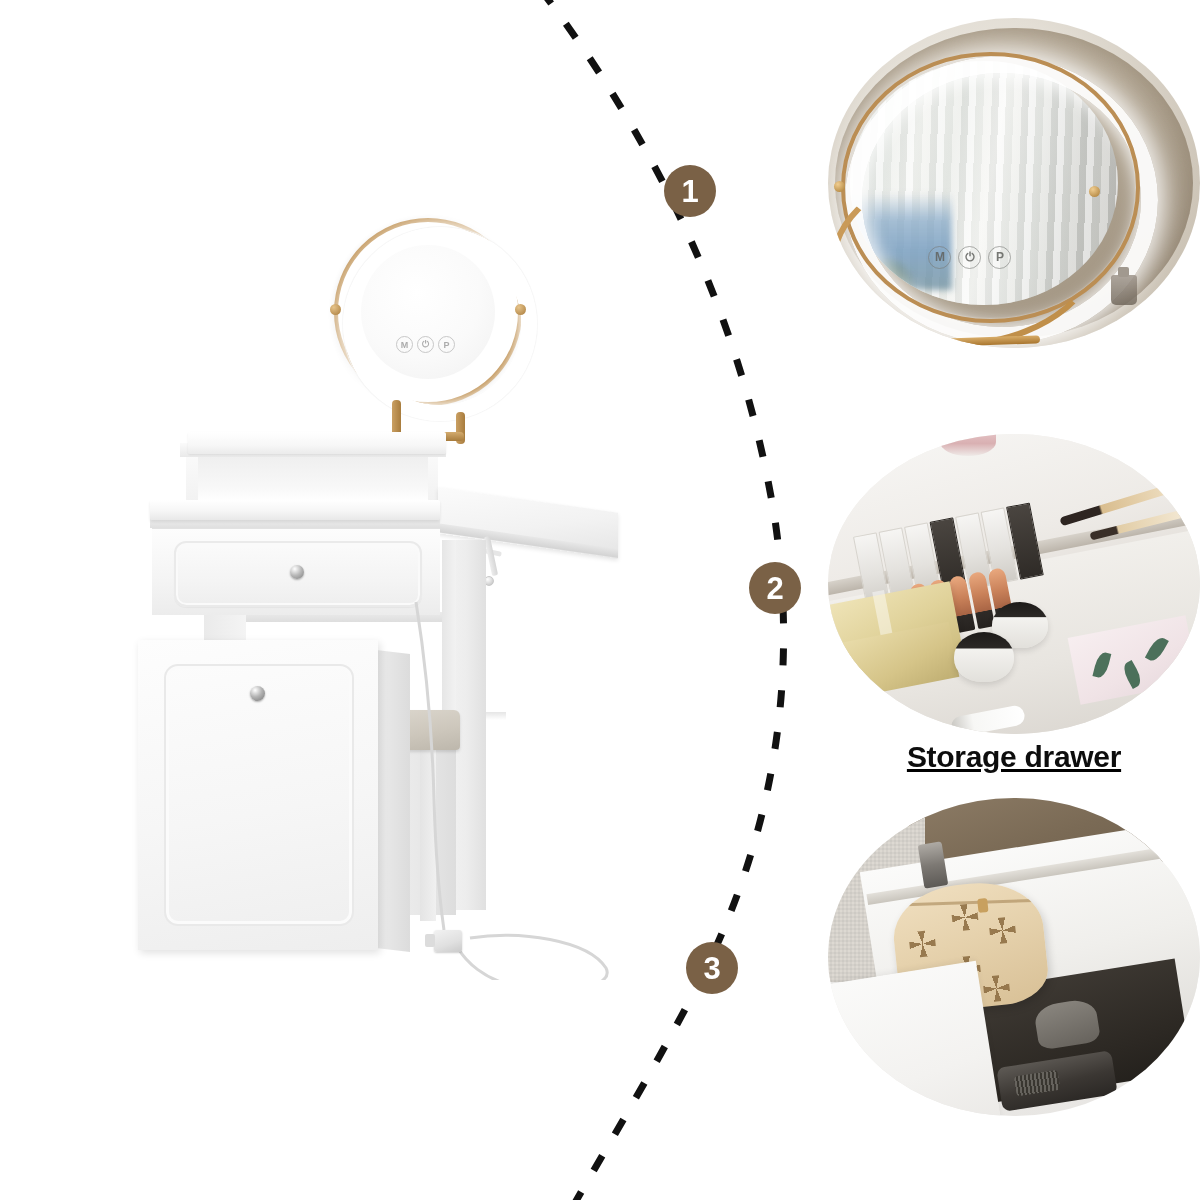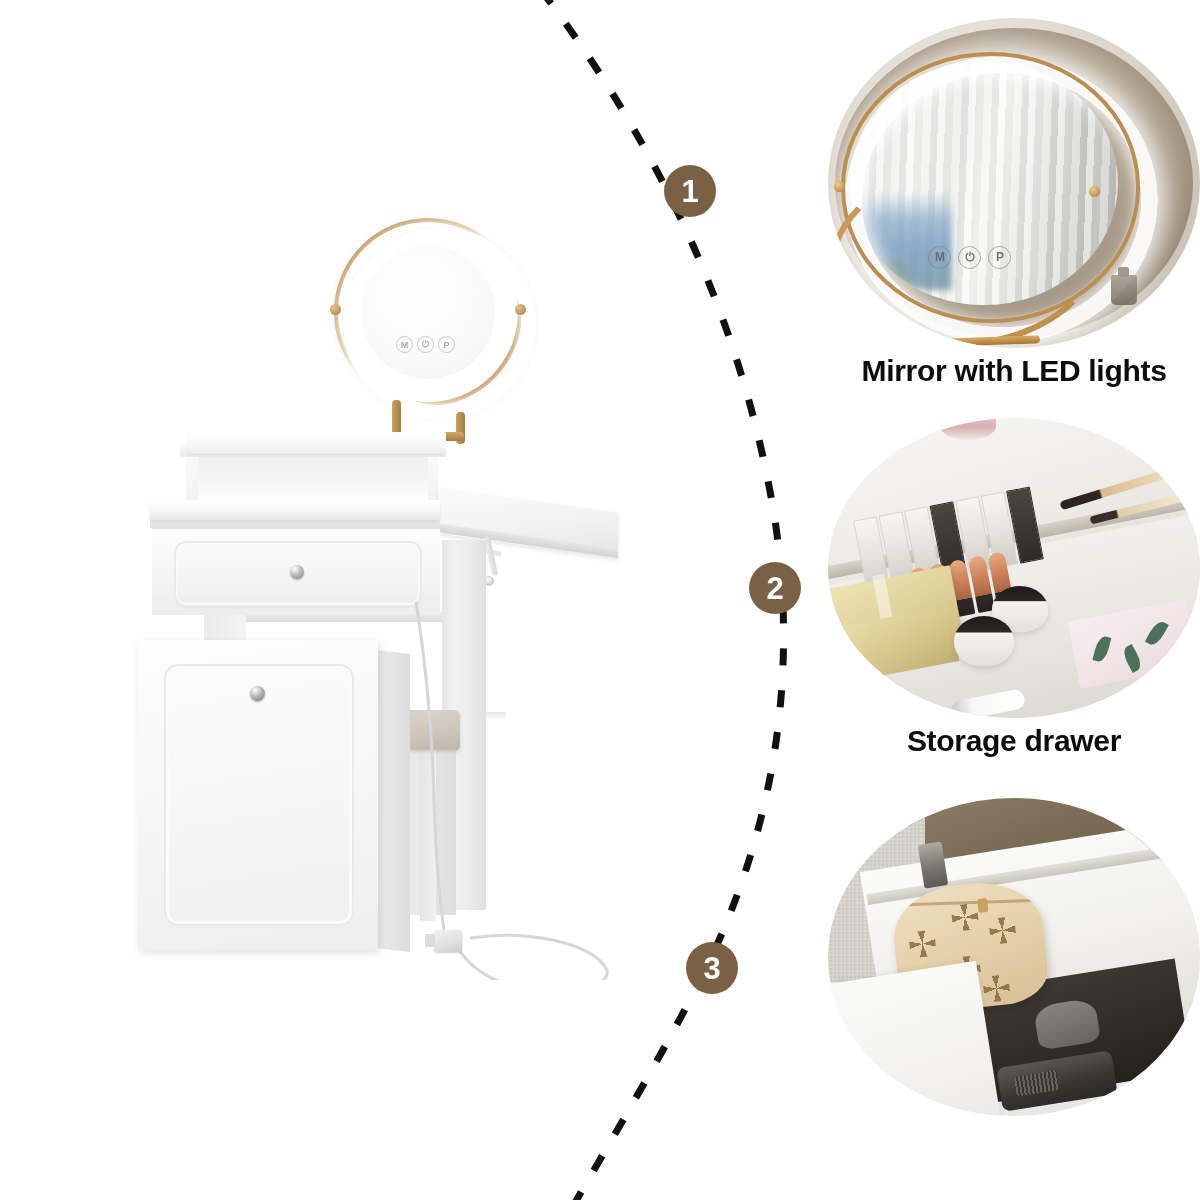--- a/index.html
+++ b/index.html
@@ -68,21 +68,21 @@
     text-align: center;
     font-size: 30px;
     font-weight: bold;
     color: #0d0d0d;
     letter-spacing: -0.3px;
     margin-top: 6px;
     white-space: nowrap;
   }
 
   .feature-1 { top: 18px; }
-  .feature-2 { top: 418px; }
+  .feature-2 { top: 434px; text-decoration: underline; }
   .feature-2 .feature-photo { height: 300px; }
   .feature-3 { top: 798px; }
   .feature-3 .feature-photo { height: 318px; }
 
   
   .p1-bg {
     position: absolute; inset: 0;
     background:
       radial-gradient(circle at 42% 34%, #efece6 0%, #e3ded5 38%, #cfc7ba 70%, #c0b6a6 100%);
   }
@@ -883,21 +883,20 @@
       <div class="p1-gold-stem"></div>
       <div class="p1-pivot-l"></div>
       <div class="p1-pivot-r"></div>
       <div class="p1-smallobj"></div>
       <div class="p1-touch">
         <span class="tbtn">M</span>
         <span class="tbtn">⏻</span>
         <span class="tbtn">P</span>
       </div>
     </div>
-    <div class="feature-caption">Mirror with LED lights</div>
   </div>
 
   <div class="feature feature-2">
     <div class="feature-photo">
       <div class="p2-bg"></div>
       <div class="p2-drawer-box"></div>
       <div class="p2-top-surface"></div>
       <div class="p2-edge"></div>
       <div class="p2-capjar"></div>
       <div class="p2-brush"></div>

